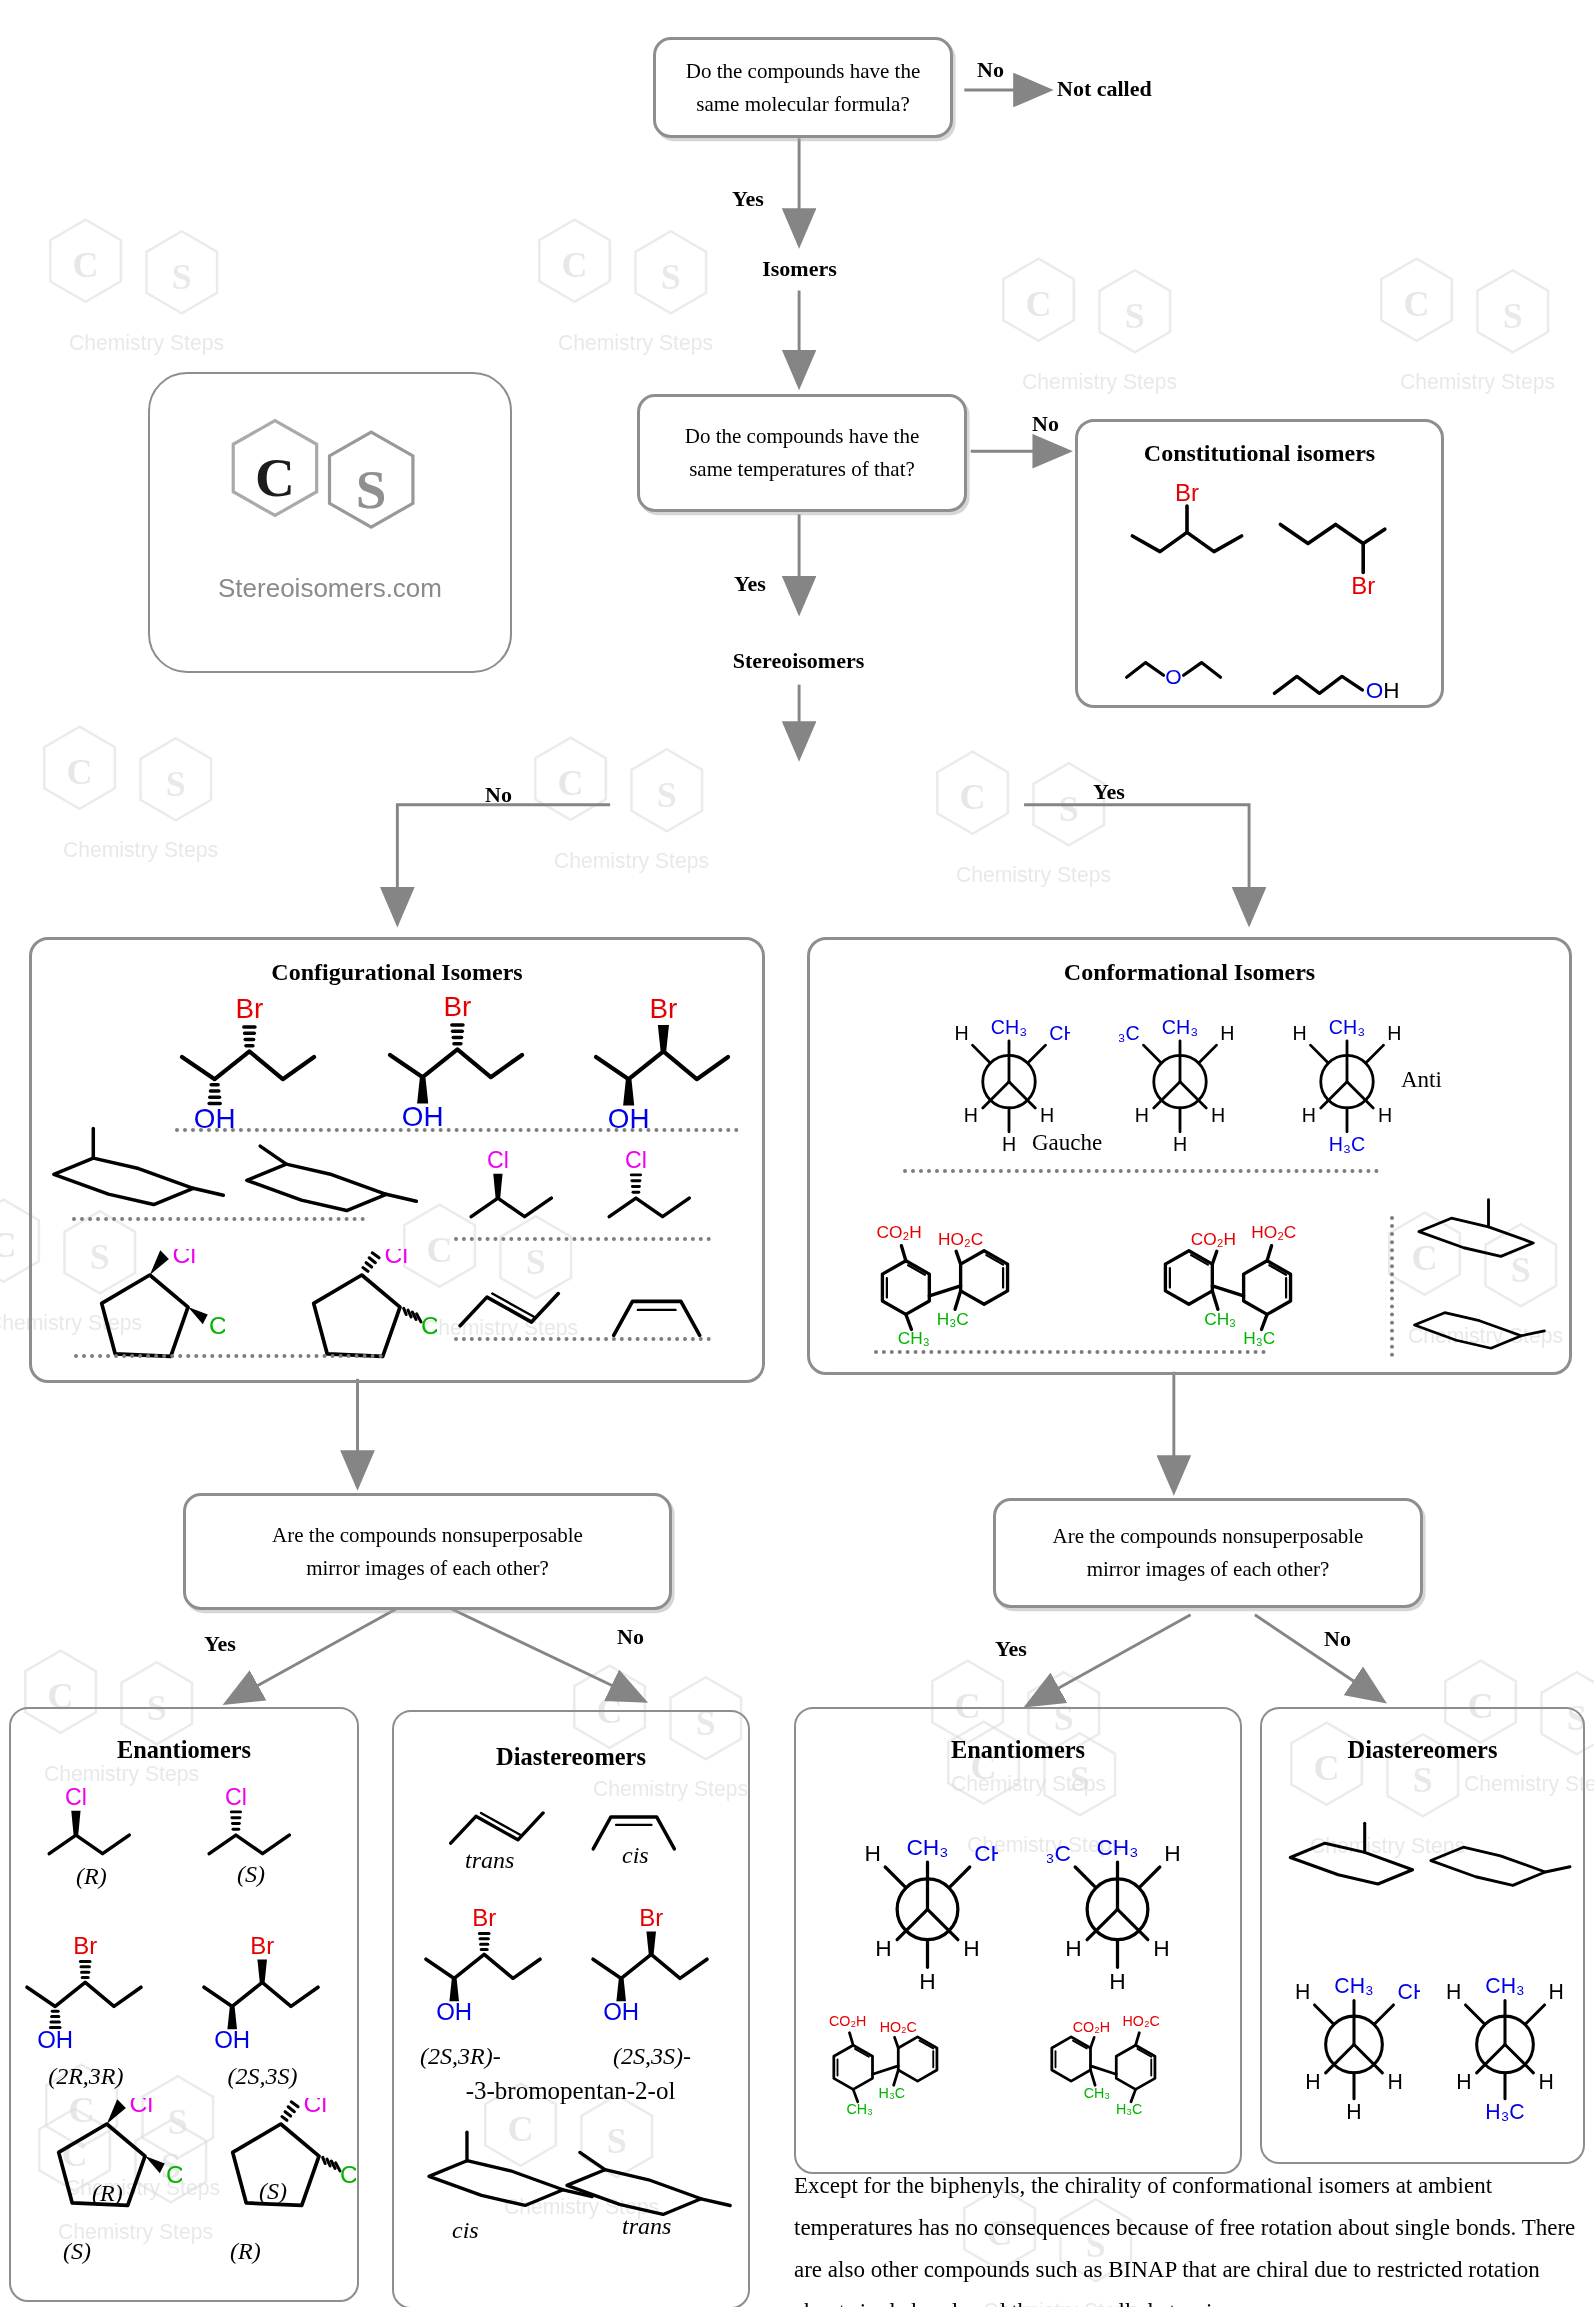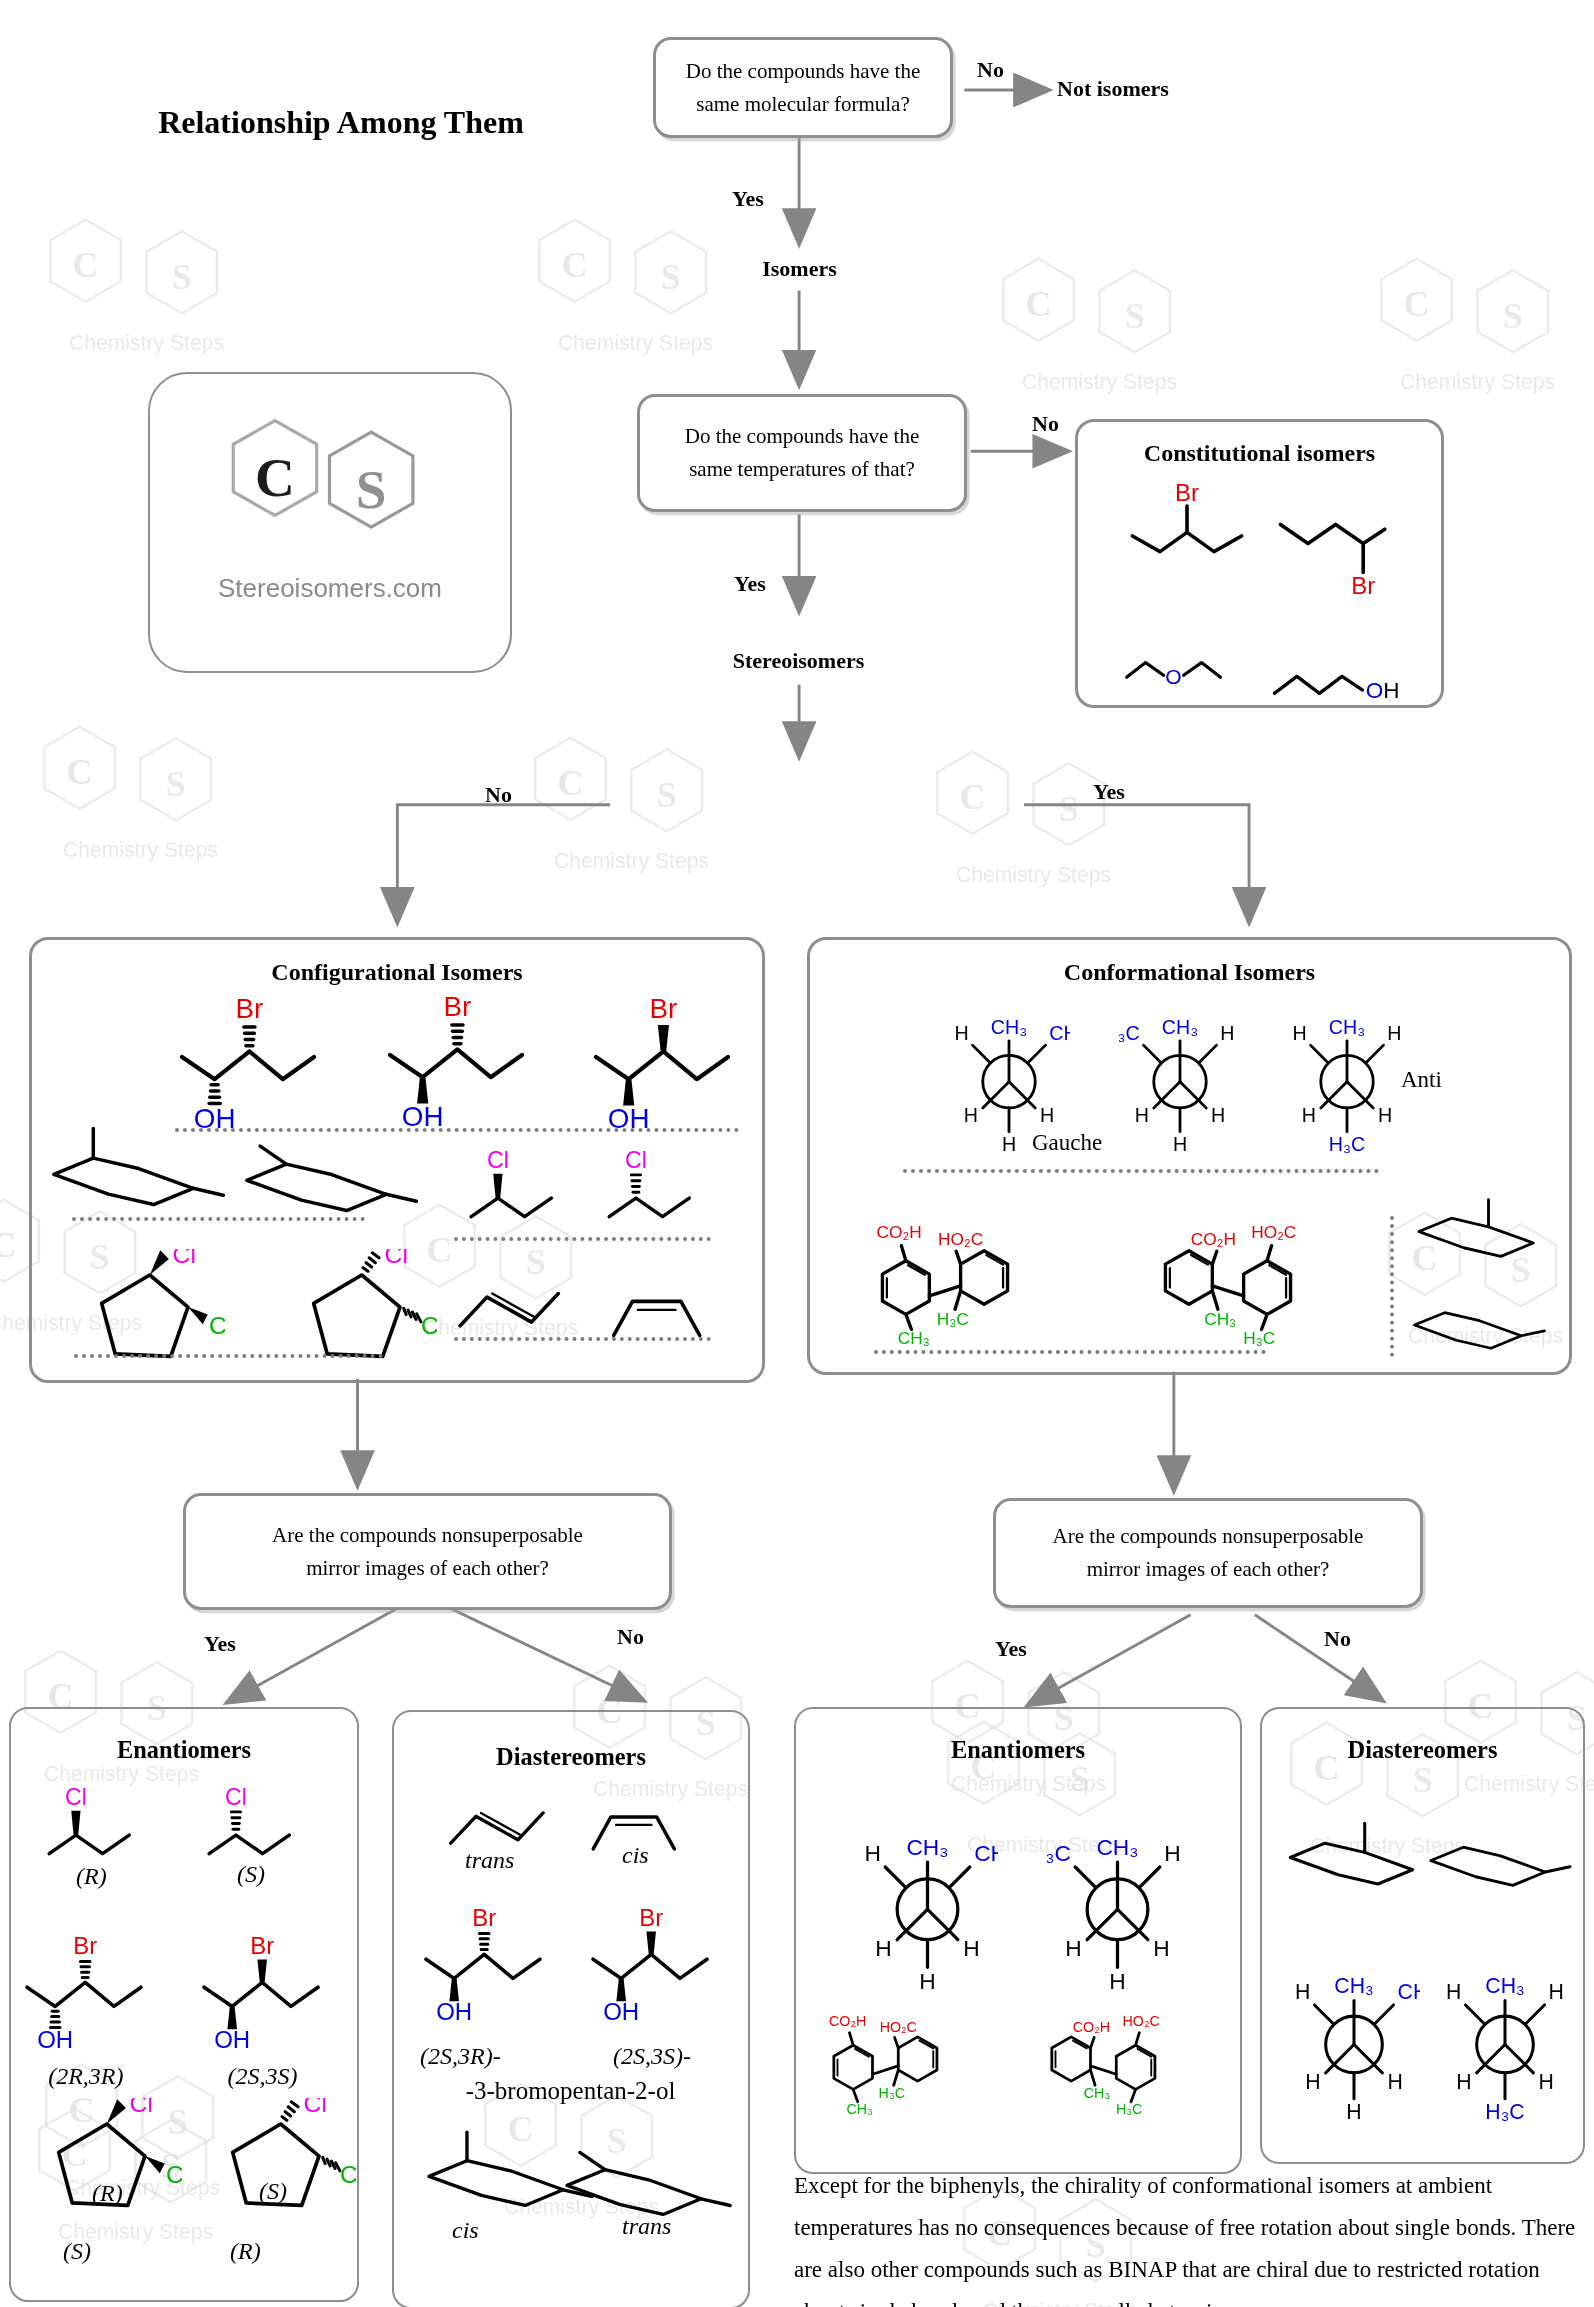--- a/index.html
+++ b/index.html
@@ -301,28 +301,27 @@
     <polyline points="1593,1252 1943,1252 1943,1434" marker-end="url(#ah)"></polyline>
     <line x1="556" y1="2145" x2="556" y2="2310" marker-end="url(#ah)"></line>
     <line x1="1826" y1="2134" x2="1826" y2="2318" marker-end="url(#ah)"></line>
     <line x1="618" y1="2502" x2="354" y2="2648" marker-end="url(#ah)"></line>
     <line x1="696" y1="2500" x2="1000" y2="2645" marker-end="url(#ah)"></line>
     <line x1="1852" y1="2512" x2="1600" y2="2652" marker-end="url(#ah)"></line>
     <line x1="1952" y1="2512" x2="2150" y2="2645" marker-end="url(#ah)"></line>
   </g>
 </svg>
 
-<div class="abs ctr" style="left:84px;top:104px;width:514px;font:bold 32px 'Liberation Serif',serif">Relationship Among Them</div>
 
 <div class="qbox" style="left:653px;top:37px;width:294px;height:95px">
   <div>Do the compounds have the</div>
   <div class="b">same molecular formula?</div>
 </div>
 <div class="lab" style="left:977px;top:57px">No</div>
-<div class="lab" style="left:1057px;top:76px">Not isomers</div>
+<div class="lab" style="left:1057px;top:76px">Not called</div>
 <div class="lab" style="left:732px;top:186px">Yes</div>
 <div class="lab ctr" style="left:735px;top:256px;width:129px">Isomers</div>
 
 <div class="bigbox" style="left:148px;top:372px;width:360px;height:297px;border-radius:39px;border-width:2.6px">
   <svg class="abs" style="left:64px;top:40px" width="231" height="135" viewBox="0 0 360 210">
     <polygon points="95,10 160,47 160,121 95,158 30,121 30,47" fill="#fff" stroke="#aaa" stroke-width="5"></polygon>
     <polygon points="245,28 310,65 310,139 245,176 180,139 180,65" fill="#fff" stroke="#999" stroke-width="5"></polygon>
     <text x="95" y="128" text-anchor="middle" style="font:bold 86px 'Liberation Serif',serif" fill="#1c1c1c">C</text>
     <text x="245" y="146" text-anchor="middle" style="font:bold 86px 'Liberation Serif',serif" fill="#909090">S</text>
   </svg>

